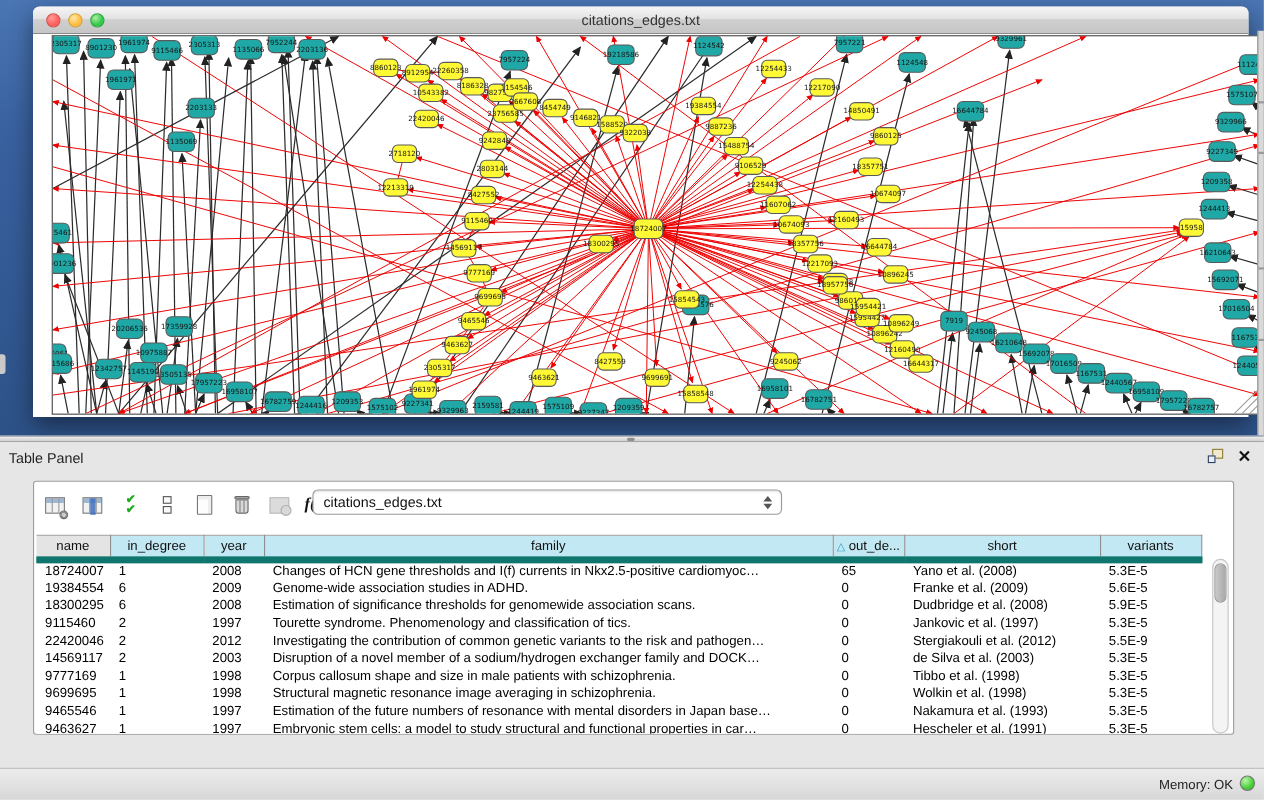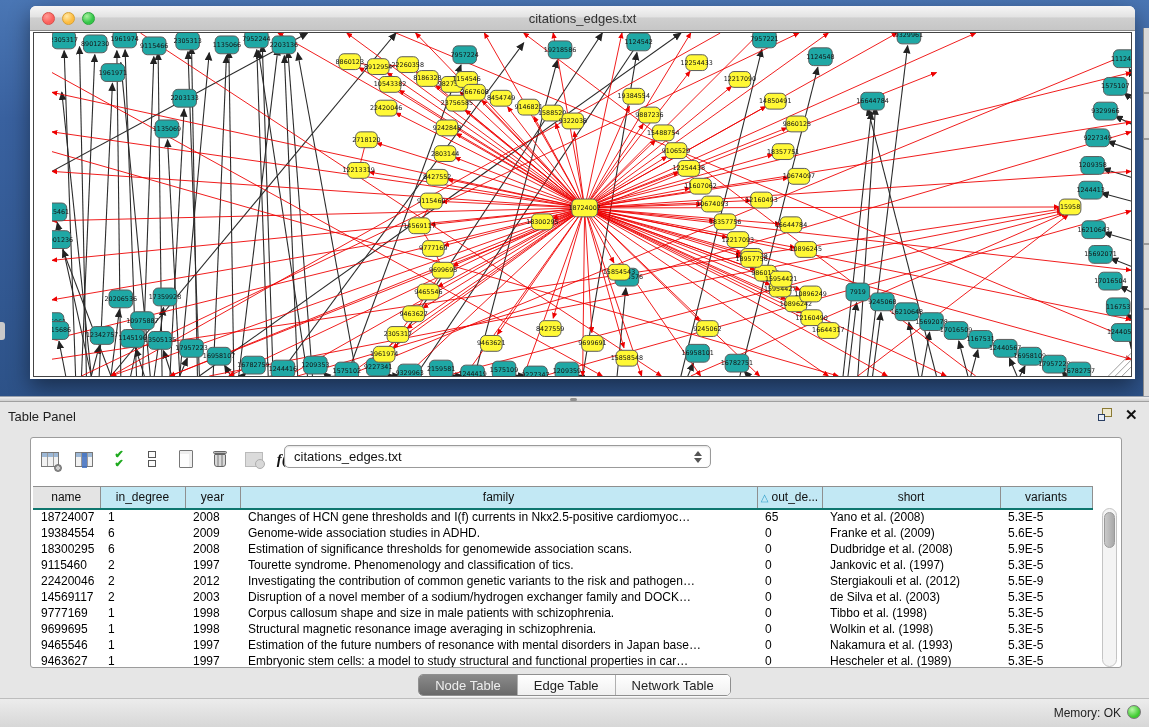--- a/index.html
+++ b/index.html
@@ -18,22 +18,22 @@
                 background:#fff; }
   .titlebar { position:absolute; left:0; top:0; width:100%; height:25px;
               border-radius:6px 6px 0 0;
               background:linear-gradient(180deg,#f6f6f6 0%,#e3e3e3 45%,#cfcfcf 50%,#c6c6c6 100%);
               border-bottom:1px solid #8a8a8a; }
   .tl-btn { position:absolute; top:6px; width:13px; height:13px; border-radius:50%; }
   .tl-red    { left:12px;  background:radial-gradient(circle at 35% 30%,#ff9d97,#fc615d 60%); border:1px solid #d84f4a; }
   .tl-yellow { left:32px;  background:radial-gradient(circle at 35% 30%,#ffe9a8,#fdbc40 60%); border:1px solid #d8a133; }
   .tl-green  { left:52px;  background:radial-gradient(circle at 35% 30%,#a8f0a0,#34c749 60%); border:1px solid #2ba53c; }
   .win-title { position:absolute; left:0; right:0; top:5px; text-align:center; font-size:13px; color:#333; }
-  .canvas-wrap { position:absolute; left:3px; top:26px; width:1099px; height:345px;
-                 background:#fff; border:1px solid #444;padding-left:18px; }
+  .canvas-wrap { position:absolute; left:17px; top:26px; width:1099px; height:345px;
+                 background:#fff; border:1px solid #444; }
   .canvas-wrap svg { width:100%; height:100%; display:block; }
 
   .node-label { font-family:"DejaVu Sans", sans-serif; font-size:6.5px; fill:#141414; text-anchor:middle; }
   .e-red   { stroke:#ee0000; stroke-width:.9; }
   .e-black { stroke:#2a2a2a; stroke-width:1.1; }
   .grip-line { stroke:#9a9a9a; stroke-width:1; }
 
   
   .splitter { position:absolute; left:0; top:396px; width:1149px; height:6px;
               background:linear-gradient(180deg,#efefef,#cfcfcf); border-top:1px solid #98a0ac; border-bottom:1px solid #a0a0a0; }
@@ -77,21 +77,21 @@
            border:1px solid #9a9a9a; border-radius:5px; box-shadow:inset 0 1px 2px rgba(0,0,0,.12);
            font-size:13px; color:#111; line-height:21px; padding-left:9px; cursor:pointer; }
   .combo .arrows { position:absolute; right:7px; top:4px; width:9px; height:14px; }
   .combo .arrows i { position:absolute; left:0; width:0; height:0; border-left:4.5px solid transparent; border-right:4.5px solid transparent; }
   .combo .arrows .up { top:1px; border-bottom:5px solid #555; }
   .combo .arrows .dn { bottom:1px; border-top:5px solid #555; }
 
   .tbl-wrap { position:absolute; left:2px; top:48px; width:1080px; height:181px; background:#fff; overflow:hidden; }
   table.grid { border-collapse:collapse; table-layout:fixed; width:1059px; font-size:12px; }
   table.grid th { height:22px; font-weight:normal; text-align:center; color:#111;
-                  background:#c2e8f4; border-top:1px solid #8f8f8f; border-bottom:2px solid #0f766e;
+                  background:#c2e8f4; border-top:1px solid #8f8f8f; border-bottom:6px solid #0f766e;
                   border-right:1px solid #8f8f8f; cursor:pointer; white-space:nowrap; overflow:hidden; }
   table.grid th.first { background:#e4e4e4; border-left:none; }
   table.grid td { height:16px; padding:0 4px 0 8px; white-space:nowrap; overflow:hidden; color:#000; cursor:default; }
   .tri { color:#2f9fca; font-size:10px; margin-right:3px; }
 
   .vscroll { position:absolute; right:4px; top:70px; width:15px; height:159px; background:#f4f4f4; border:1px solid #c4c4c4; border-radius:8px; }
   .vscroll .thumb { position:absolute; left:1px; top:3px; width:11px; height:36px; border-radius:6px;
                     background:linear-gradient(90deg,#c9c9c9,#a9a9a9); border:1px solid #9a9a9a; }
 
   .tabs-row { position:absolute; left:0; top:272px; width:1149px; display:flex; justify-content:center; }
@@ -1034,36 +1034,29 @@
               <td>0</td>
               <td>Nakamura et al. (1993)</td>
               <td>5.3E-5</td>
             </tr>
             <tr>
               <td>9463627</td>
               <td>1</td>
               <td>1997</td>
               <td>Embryonic stem cells: a model to study structural and functional properties in car…</td>
               <td>0</td>
-              <td>Hescheler et al. (1989)</td>
+              <td>Hescheler et al. (1991)</td>
               <td>5.3E-5</td>
             </tr>
           </tbody>
       </table>
     </div>
     <div class="vscroll">
       <span class="thumb"></span>
     </div>
   </div>
 
-  <div class="tabs-row">
-    <div class="seg" id="tabs">
-        <div class="tab sel">Node Table</div>
-        <div class="tab">Edge Table</div>
-        <div class="tab">Network Table</div>
-      </div>
-  </div>
 </div>
 
 <div class="statusbar">
   <span class="mem">Memory: OK</span>
   <span class="mem-dot"></span>
 </div>
 
 </body></html>

